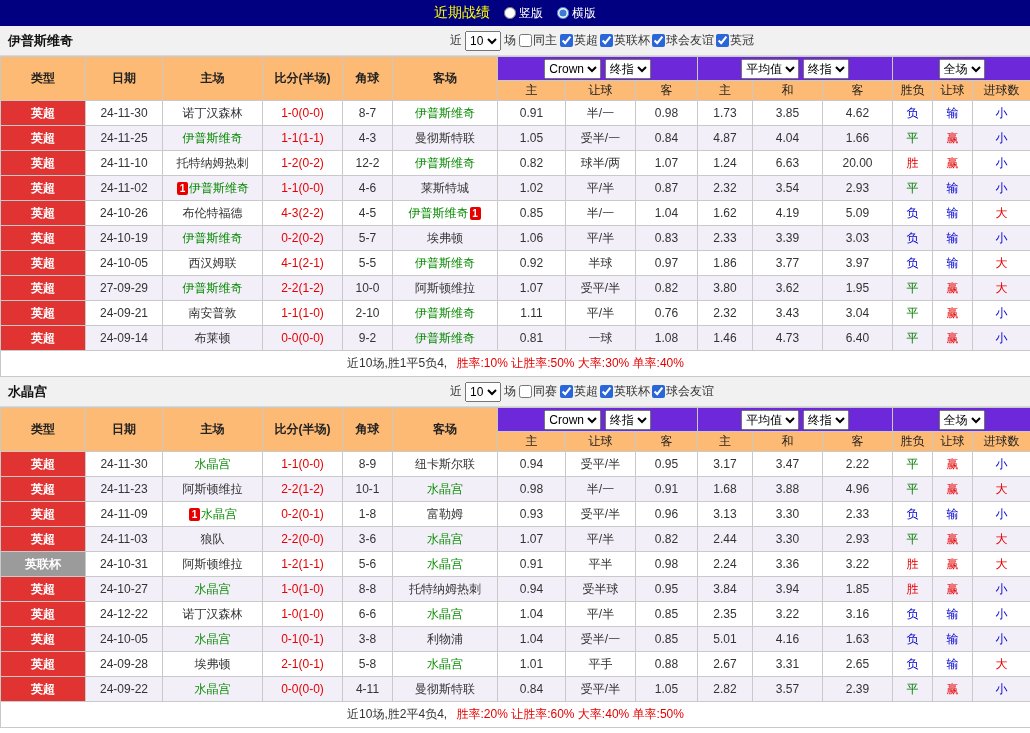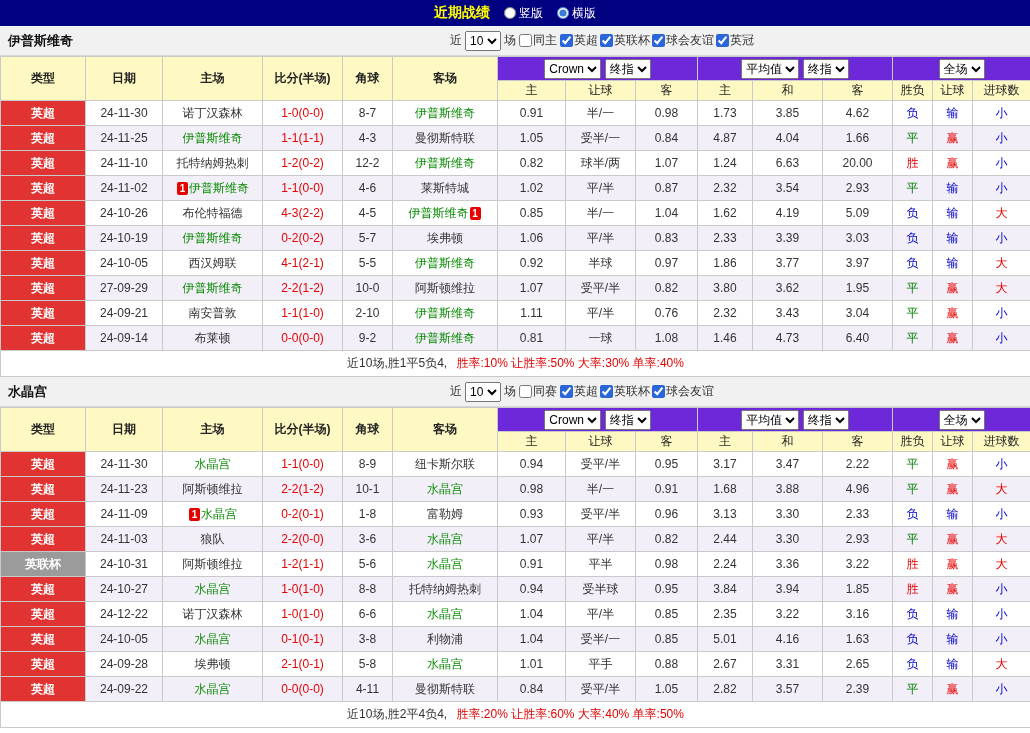--- a/index.html
+++ b/index.html
@@ -12,21 +12,21 @@
   }
   
   .topbar {
     height: 26px;
     background: #000080;
     display: flex;
     align-items: center;
     justify-content: center;
     gap: 14px;
   }
-  .topbar .title { color: #ffff00; font-weight: bold; font-size: 14px; }
+  .topbar .title { color: #ffff00; font-weight: normal; font-size: 14px; }
   .topbar label { color: #ffffff; display: inline-flex; align-items: center; gap: 3px; cursor: pointer; }
   .topbar input[type=radio] { accent-color: #3a7bd5; width: 12px; height: 12px; margin: 0; }
 
   
   .strip {
     height: 30px;
     background: #f1f1f1;
     position: relative;
     display: flex;
     align-items: center;
@@ -51,21 +51,21 @@
     border-collapse: collapse;
     table-layout: fixed;
   }
   .match-table th, .match-table td {
     border: 1px solid #c9c9c9;
     text-align: center;
     padding: 0 2px;
     overflow: hidden;
     white-space: nowrap;
   }
-  .match-table thead th { background: #fef9c3; height: 20px; font-weight: normal; color: #222; }
+  .match-table thead th { background: #fdba74; height: 20px; font-weight: normal; color: #222; }
   .match-table thead tr:first-child th { height: 24px; }
   .match-table thead th.main-col { font-weight: bold; }
   .match-table thead th.sel-cell { background: #6d28d9; }
   .sel-cell select { font-size: 12px; height: 20px; max-width: 72px; }
   .match-table tbody td { height: 25px; background: #fff; }
   .match-table tbody tr.alt td { background: #f3eff9; }
   td.league { color: #fff; font-weight: bold; }
   tbody tr.alt td.league, tbody td.league { background-clip: padding-box; }
   .score { color: #e60000; }
   .focus { color: #078a00; }

